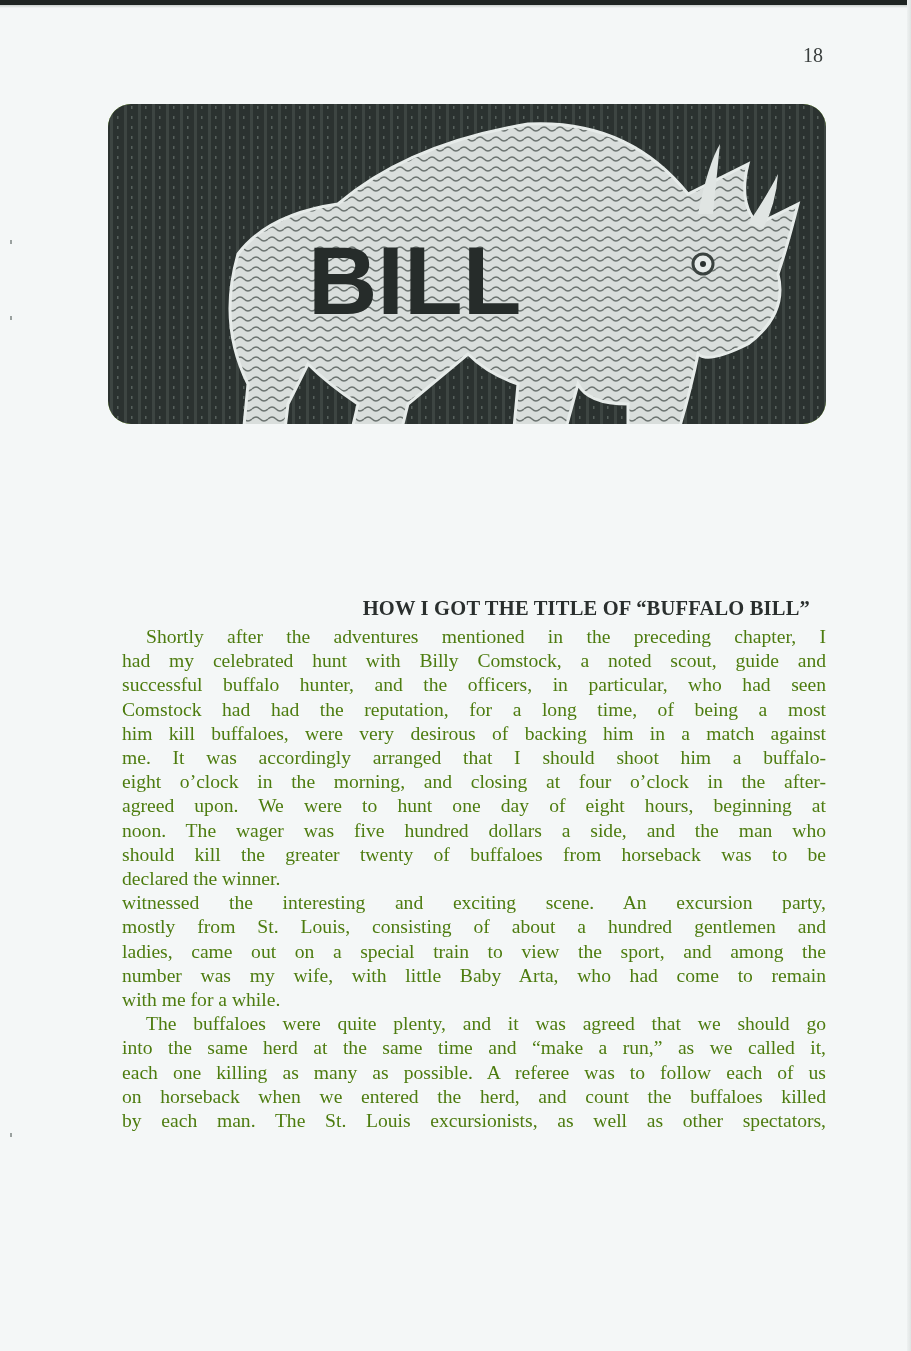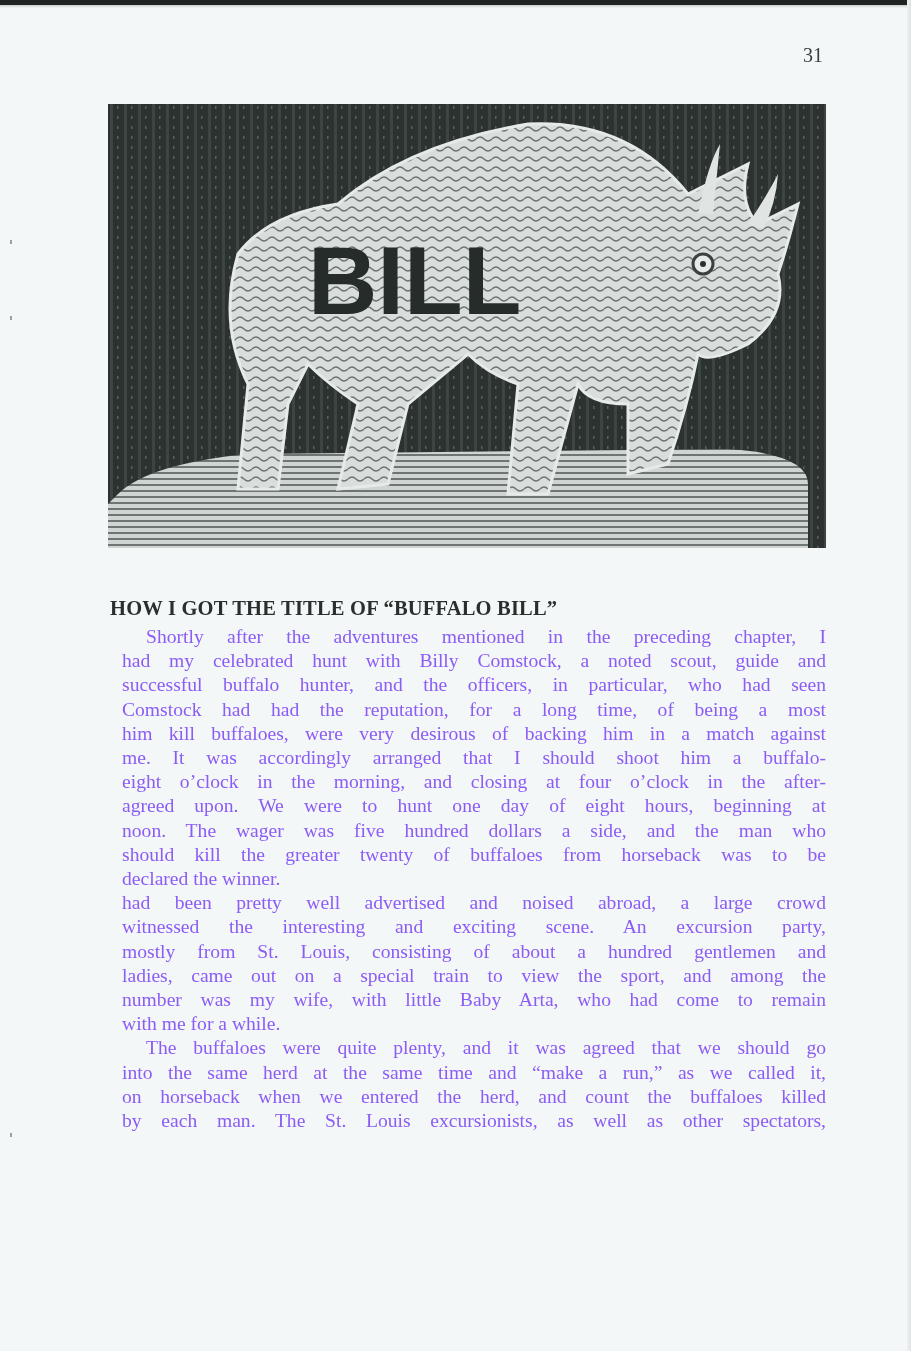--- a/index.html
+++ b/index.html
@@ -13,55 +13,56 @@
     .top-edge { position: absolute; left: 0; top: 0; width: 911px; height: 5px; background: #1f2523; }
     .top-edge-shadow { position: absolute; left: 0; top: 5px; width: 911px; height: 3px; background: linear-gradient(#c9cfcd, #f4f7f7); }
     .right-edge { position: absolute; right: 0; top: 0; width: 4px; height: 1351px; background: linear-gradient(90deg, #eef1f1, #dfe4e3); }
     .margin-mark { position: absolute; width: 2px; height: 4px; background: #9aa19f; }
     .page-number {
       position: absolute; left: 803px; top: 44px;
       font-size: 20px; color: #3a3f3e;
     }
     .illustration {
       position: absolute; left: 108px; top: 104px;
-      width: 718px; height: 444px;
+      width: 718px; height: 320px;
       background: #bef264;
       overflow: hidden;
+      border-radius: 23px;
     }
     .illustration svg { display: block; }
     .heading {
       position: absolute; left: 110px; top: 597px; width: 700px;
-      text-align: left;
+      text-align: right;
       font-family: "Liberation Serif", serif;
       font-weight: bold;
       font-size: 20.5px;
       color: #2a2f2e;
       letter-spacing: 0.2px;
     }
     .body-text {
       position: absolute; left: 122px; top: 625px; width: 704px;
       font-size: 19.6px;
       line-height: 24.2px;
-      color: #8b5cf6;
+      color: #4d7c0f;
     }
     .line { white-space: nowrap; display: block; }
     .line.justify { text-align: justify; text-align-last: justify; }
     .line.indent { padding-left: 24px; }
   </style>
 </head>
 <body>
 
 <div class="top-edge"></div>
 <div class="top-edge-shadow"></div>
 <div class="right-edge"></div>
 <div class="margin-mark" style="left:10px; top:240px;"></div>
 <div class="margin-mark" style="left:10px; top:316px;"></div>
 <div class="margin-mark" style="left:10px; top:1133px;"></div>
 
-<div class="page-number">31</div>
+<div class="page-number">18</div>
 
 <div class="illustration">
   <svg width="718" height="444" viewBox="0 0 718 444" xmlns="http://www.w3.org/2000/svg">
     <defs>
       <pattern id="vstripes" width="14" height="10" patternUnits="userSpaceOnUse">
         <rect width="14" height="10" fill="#2b3230"></rect>
         <rect x="2" y="0" width="3" height="10" fill="#3d4542"></rect>
         <rect x="9" y="2" width="1.5" height="3" fill="#56605c"></rect>
       </pattern>
       <pattern id="fur" width="16" height="10" patternUnits="userSpaceOnUse">
@@ -98,23 +99,23 @@
     <span class="line justify">had my celebrated hunt with Billy Comstock, a noted scout, guide and</span>
     <span class="line justify">successful buffalo hunter, and the officers, in particular, who had seen</span>
     <span class="line justify">Comstock had had the reputation, for a long time, of being a most</span>
     <span class="line justify">him kill buffaloes, were very desirous of backing him in a match against</span>
     <span class="line justify">me. It was accordingly arranged that I should shoot him a buffalo-</span>
     <span class="line justify">eight o’clock in the morning, and closing at four o’clock in the after-</span>
     <span class="line justify">agreed upon. We were to hunt one day of eight hours, beginning at</span>
     <span class="line justify">noon. The wager was five hundred dollars a side, and the man who</span>
     <span class="line justify">should kill the greater twenty of buffaloes from horseback was to be</span>
     <span class="line">declared the winner.</span>
-    <span class="line justify">had been pretty well advertised and noised abroad, a large crowd</span>
     <span class="line justify">witnessed the interesting and exciting scene. An excursion party,</span>
     <span class="line justify">mostly from St. Louis, consisting of about a hundred gentlemen and</span>
     <span class="line justify">ladies, came out on a special train to view the sport, and among the</span>
     <span class="line justify">number was my wife, with little Baby Arta, who had come to remain</span>
     <span class="line">with me for a while.</span>
     <span class="line justify indent">The buffaloes were quite plenty, and it was agreed that we should go</span>
     <span class="line justify">into the same herd at the same time and “make a run,” as we called it,</span>
+    <span class="line justify">each one killing as many as possible. A referee was to follow each of us</span>
     <span class="line justify">on horseback when we entered the herd, and count the buffaloes killed</span>
     <span class="line justify">by each man. The St. Louis excursionists, as well as other spectators,</span>
   </div>
 
 </body></html>

